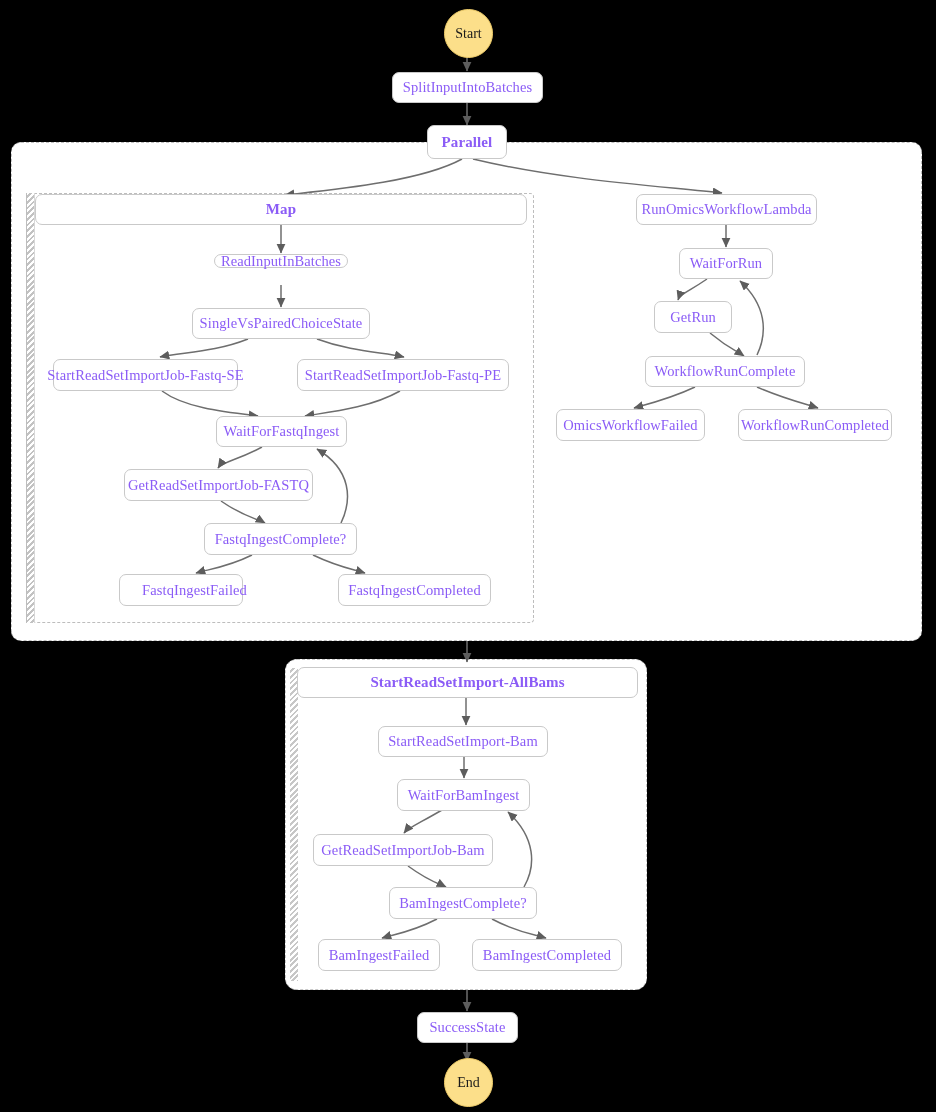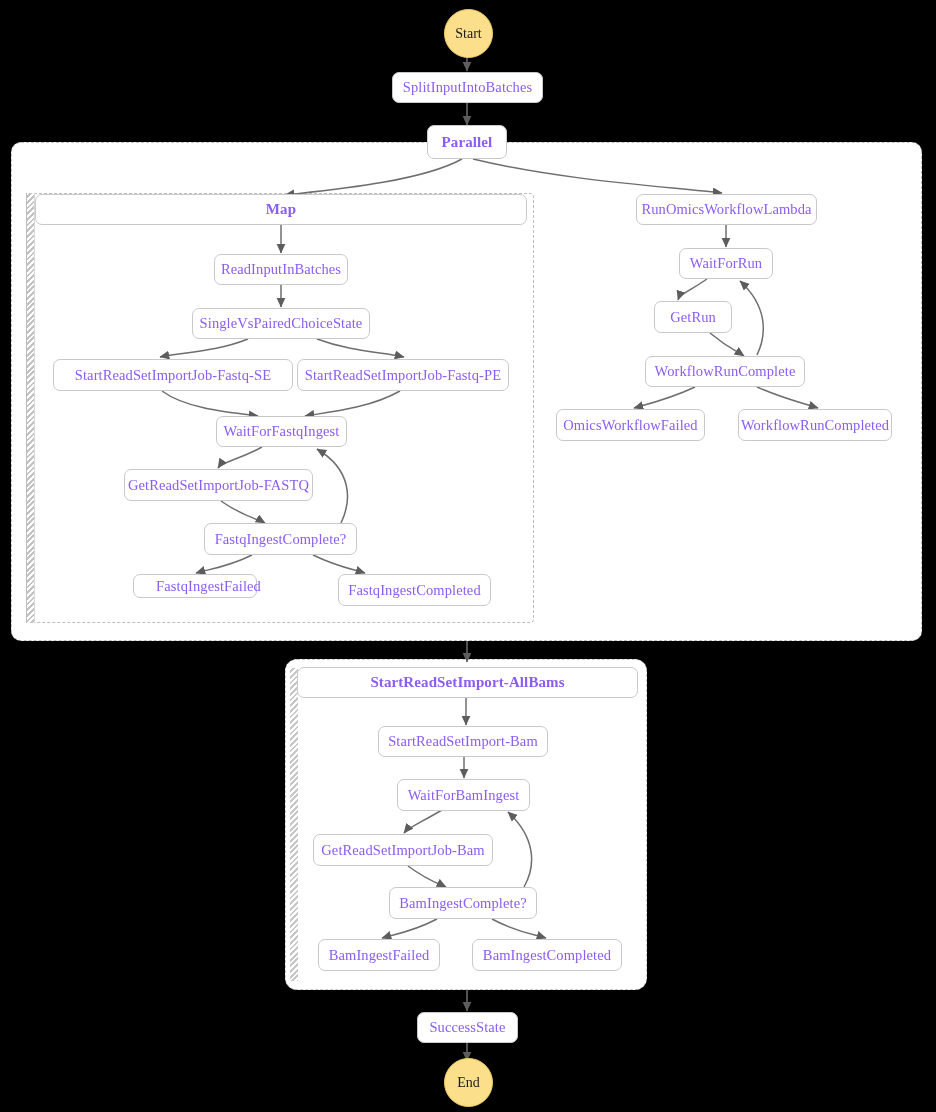--- a/index.html
+++ b/index.html
@@ -112,49 +112,49 @@
   </div>
 
   <div class="node hdr" style="left:427px;top:125px;width:80px;height:34px;">
     <span>Parallel</span>
   </div>
 
   <div class="node hdr" style="left:35px;top:194px;width:492px;height:31px;">
     <span>Map</span>
   </div>
 
-  <div class="node" style="left:214px;top:254px;width:134px;height:31px;">
+  <div class="node" style="left:214px;top:254px;width:134px;height:14px;">
     <span>ReadInputInBatches</span>
   </div>
 
   <div class="node" style="left:192px;top:308px;width:178px;height:31px;">
     <span>SingleVsPairedChoiceState</span>
   </div>
 
-  <div class="node" style="left:53px;top:359px;width:240px;height:32px;">
+  <div class="node" style="left:53px;top:359px;width:185px;height:32px;">
     <span>StartReadSetImportJob-Fastq-SE</span>
   </div>
 
   <div class="node" style="left:297px;top:359px;width:212px;height:32px;">
     <span>StartReadSetImportJob-Fastq-PE</span>
   </div>
 
   <div class="node" style="left:216px;top:416px;width:131px;height:31px;">
     <span>WaitForFastqIngest</span>
   </div>
 
   <div class="node" style="left:124px;top:469px;width:189px;height:32px;">
     <span>GetReadSetImportJob-FASTQ</span>
   </div>
 
   <div class="node" style="left:204px;top:523px;width:153px;height:32px;font-family:Liberation Serif, serif;">
     <span>FastqIngestComplete?</span>
   </div>
 
-  <div class="node" style="left:133px;top:574px;width:124px;height:24px;padding-left:27px;">
+  <div class="node" style="left:119px;top:574px;width:124px;height:32px;padding-left:27px;">
     <span>FastqIngestFailed</span>
   </div>
 
   <div class="node" style="left:291px;top:574px;width:153px;height:32px;margin-left:47px;">
     <span>FastqIngestCompleted</span>
   </div>
 
   <div class="node" style="left:636px;top:194px;width:181px;height:31px;">
     <span>RunOmicsWorkflowLambda</span>
   </div>

